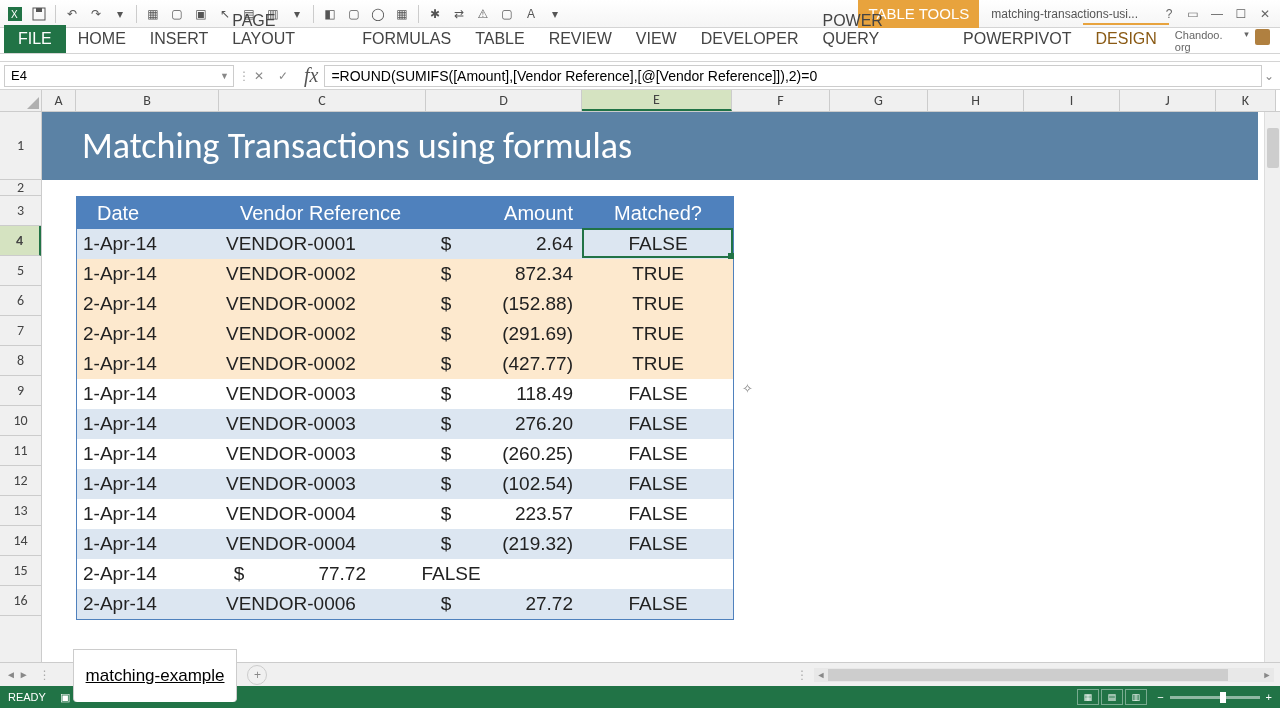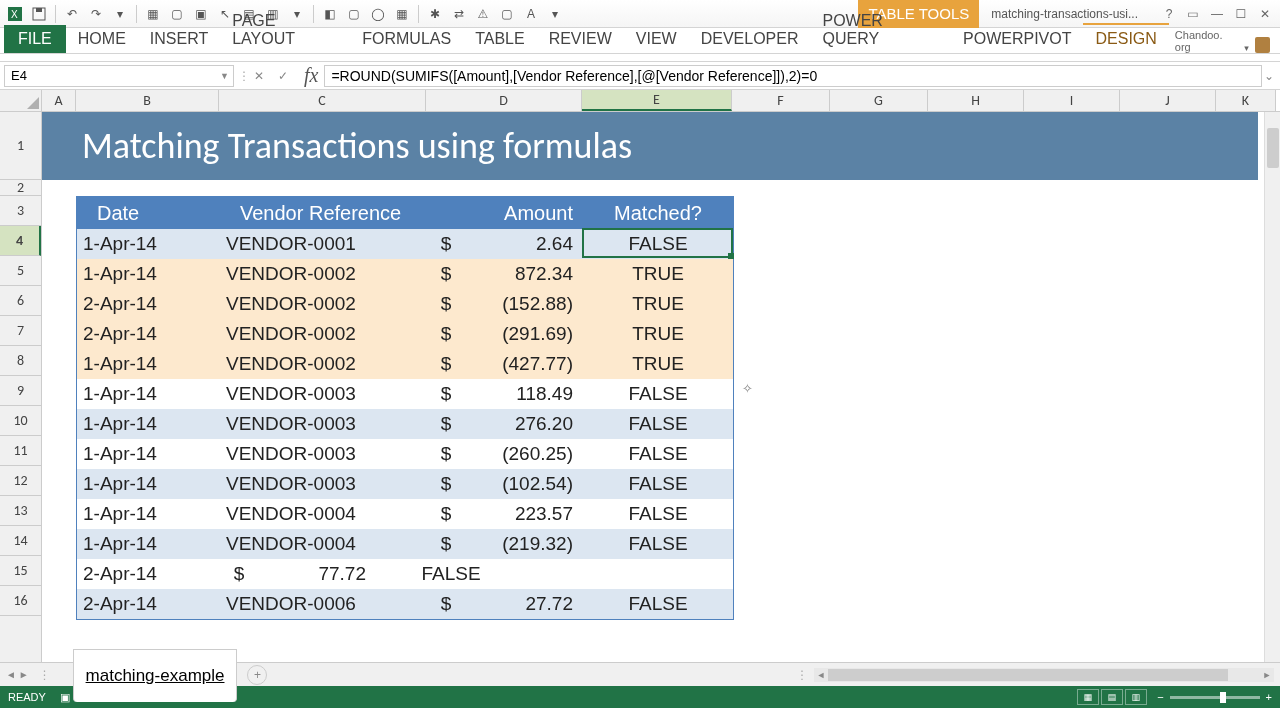--- a/index.html
+++ b/index.html
@@ -14,21 +14,21 @@
 .titlebar .wbname { padding: 0 12px; color: #555; font-size: 12px; }
 .titlebar .wincontrols { display: flex; gap: 2px; padding-left: 8px; }
 .titlebar .wincontrols div { width: 22px; height: 20px; display: flex; align-items: center; justify-content: center; color: #666; cursor: pointer; }
 
 
 .ribbon-tabs { height: 26px; background: #fff; display: flex; align-items: flex-end; border-bottom: 1px solid #d4d4d4; padding: 0 4px; }
 .ribbon-tab { padding: 5px 12px 5px; font-size: 16px; color: #444; cursor: pointer; }
 .ribbon-tab.file { background: #217346; color: #fff; padding: 5px 14px; }
 .ribbon-tab.contextual { color: #8a5a14; border-top: 2px solid #e8a33d; }
 .ribbon-spacer { flex: 1; }
-.ribbon-user { font-size: 11px; color: #666; padding: 0 6px; display: flex; align-items: flex-end; gap: 6px; }
+.ribbon-user { font-size: 11px; color: #666; padding: 0 6px; display: flex; align-items: flex-start; gap: 6px; }
 .avatar { width: 16px; height: 16px; background: #b08040; border-radius: 2px; }
 
 .ribbon-gap { height: 8px; background: #fff; border-bottom: 1px solid #d4d4d4; }
 
 
 .formula-row { height: 28px; display: flex; align-items: center; border-bottom: 1px solid #d4d4d4; background: #fff; }
 .namebox { width: 230px; height: 22px; margin: 0 4px; border: 1px solid #ccc; display: flex; align-items: center; padding: 0 6px; font-size: 13px; background: #fff; position: relative; }
 .namebox .dd { position: absolute; right: 4px; color: #888; font-size: 9px; }
 .fb-sep { width: 6px; color: #aaa; text-align: center; }
 .fb-btns { display: flex; gap: 2px; padding: 0 4px; }

